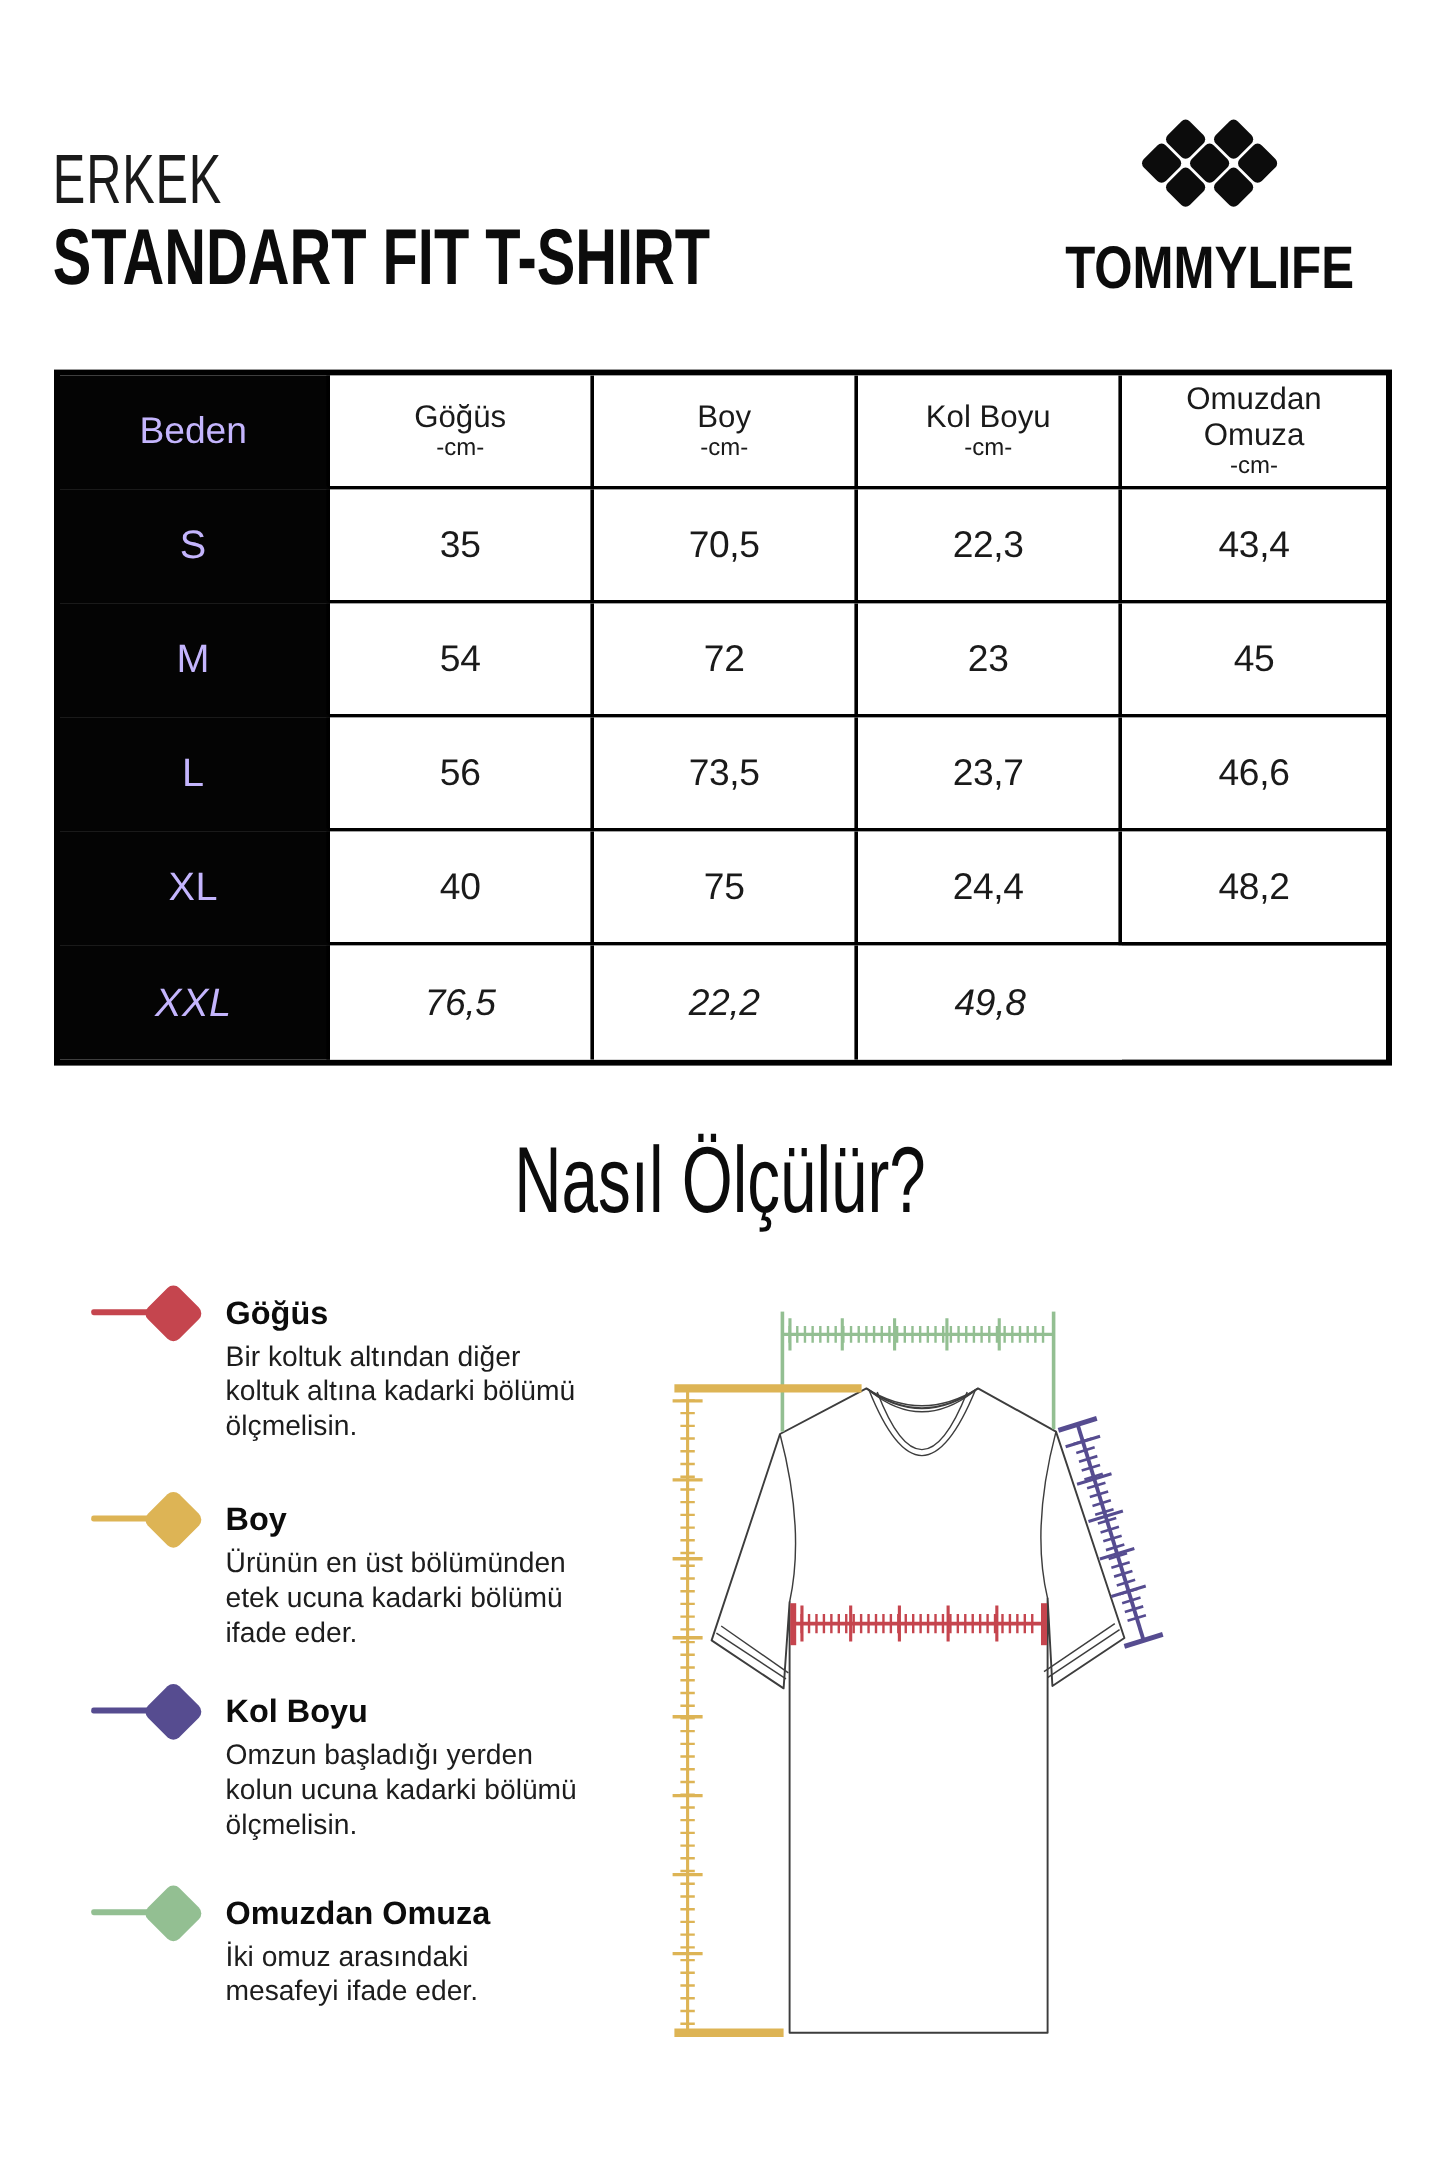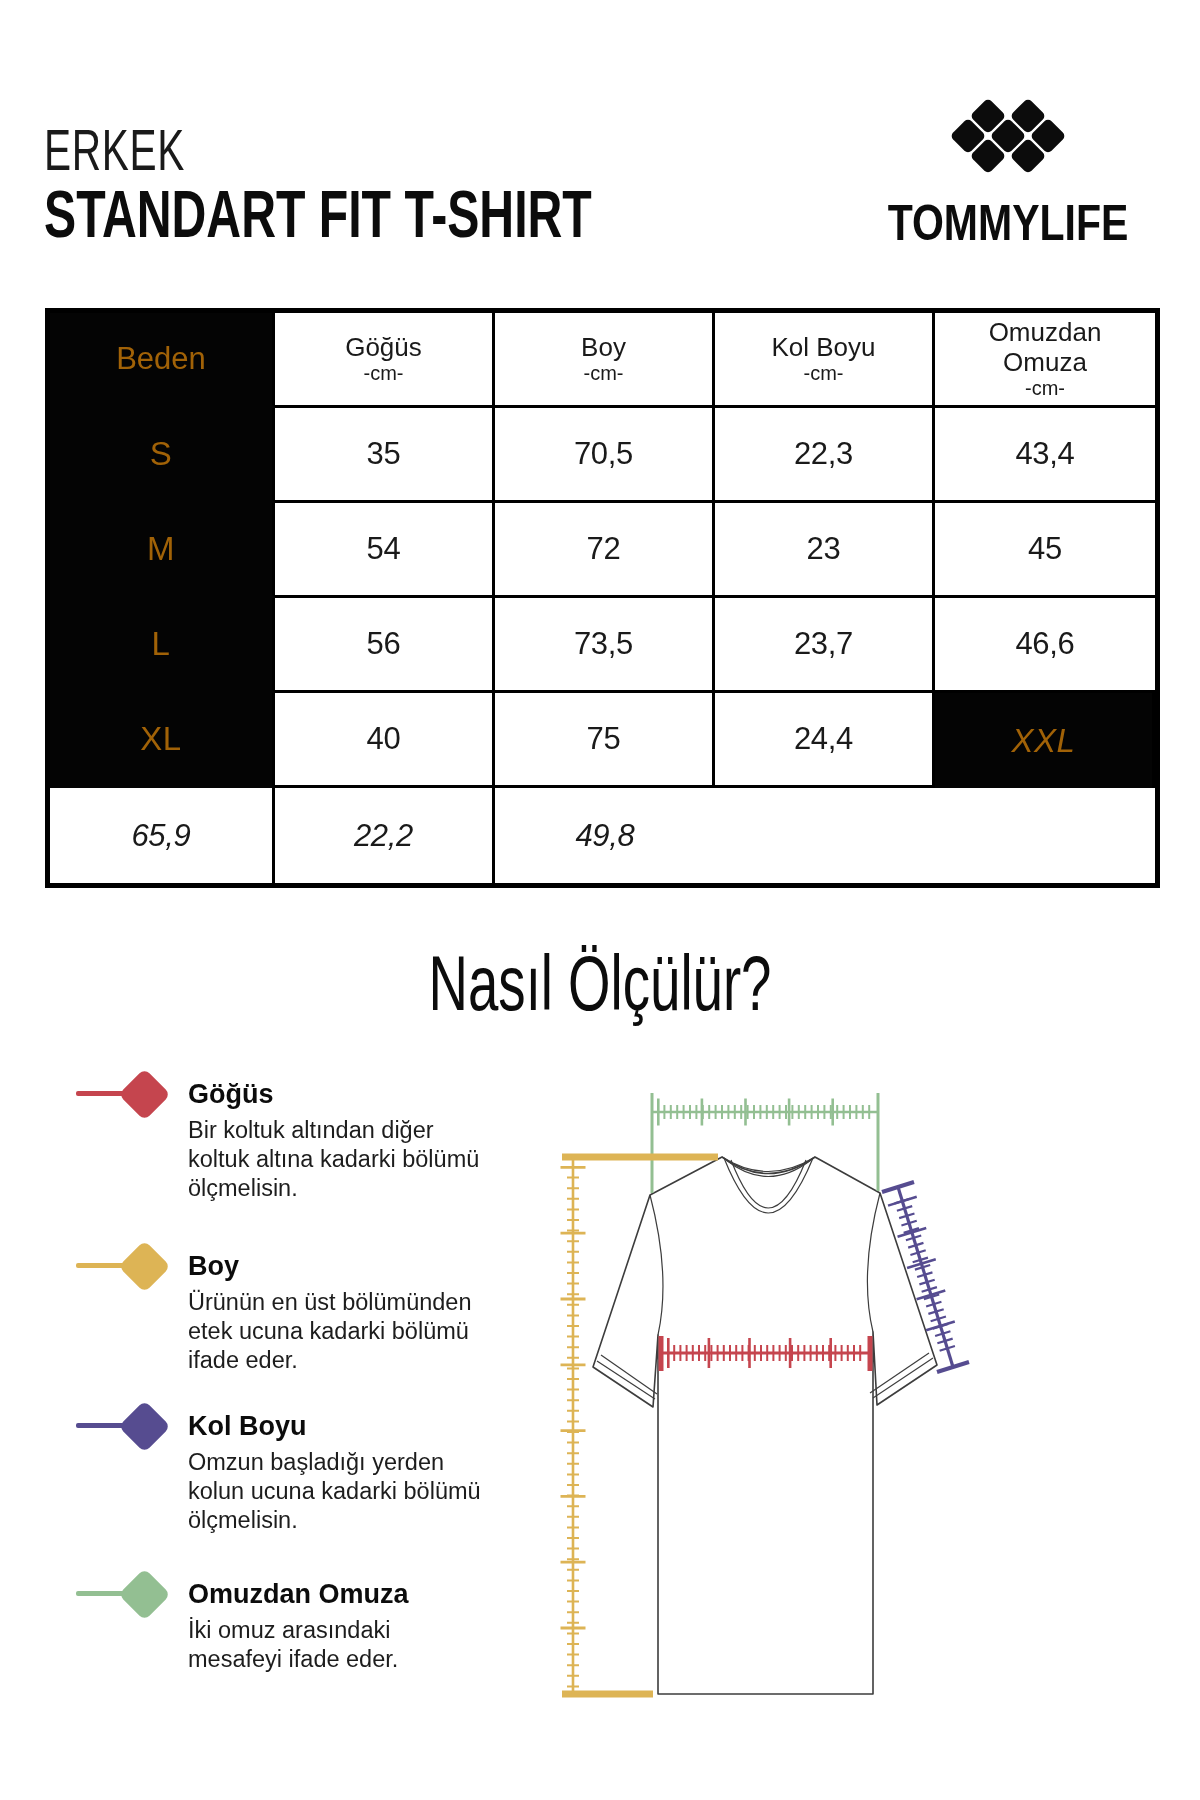--- a/index.html
+++ b/index.html
@@ -30,21 +30,21 @@
     display:grid;grid-template-columns:225px 220px 220px 220px 220px;
     grid-auto-rows:95px;border:5px solid #000;
   }
   .cell{
     border-right:3px solid #000;border-bottom:3px solid #000;
     display:flex;flex-direction:column;align-items:center;justify-content:center;
     text-align:center;color:#1a1a1a;background:#fff;
   }
   .cell.lc{border-right:none;}
   .cell.lr{border-bottom:none;font-style:italic;}
-  .cell.dark{background:#040404;color:#a16207;border-bottom-color:#040404;}
+  .cell.dark{background:#040404;color:#c4b5fd;border-bottom-color:#040404;}
   .hl{font-size:26px;line-height:1.14;font-weight:400;max-width:175px;}
   .hu{font-size:20px;line-height:1.14;}
   .beden{font-size:31px;}
   .sz{font-size:33px;letter-spacing:.5px;}
   .val{font-size:31px;letter-spacing:-.3px;}
   
   .measure-title{
     position:absolute;left:0;top:938px;width:1200px;text-align:center;
     font-size:78px;font-weight:500;color:#0c0c0c;transform:scaleX(.70);
     white-space:nowrap;
@@ -155,26 +155,29 @@
     </div>
   <div class="cell">
       <div class="val">40</div>
     </div>
   <div class="cell">
       <div class="val">75</div>
     </div>
   <div class="cell">
       <div class="val">24,4</div>
     </div>
+  <div class="cell lc">
+      <div class="val">48,2</div>
+    </div>
 
   <div class="cell dark lr">
       <div class="sz">XXL</div>
     </div>
   <div class="cell lr">
-      <div class="val">65,9</div>
+      <div class="val">76,5</div>
     </div>
   <div class="cell lr">
       <div class="val">22,2</div>
     </div>
   <div class="cell lc lr">
       <div class="val">49,8</div>
     </div>
 </div>
 
 <div class="measure-title">Nasıl Ölçülür?</div>

